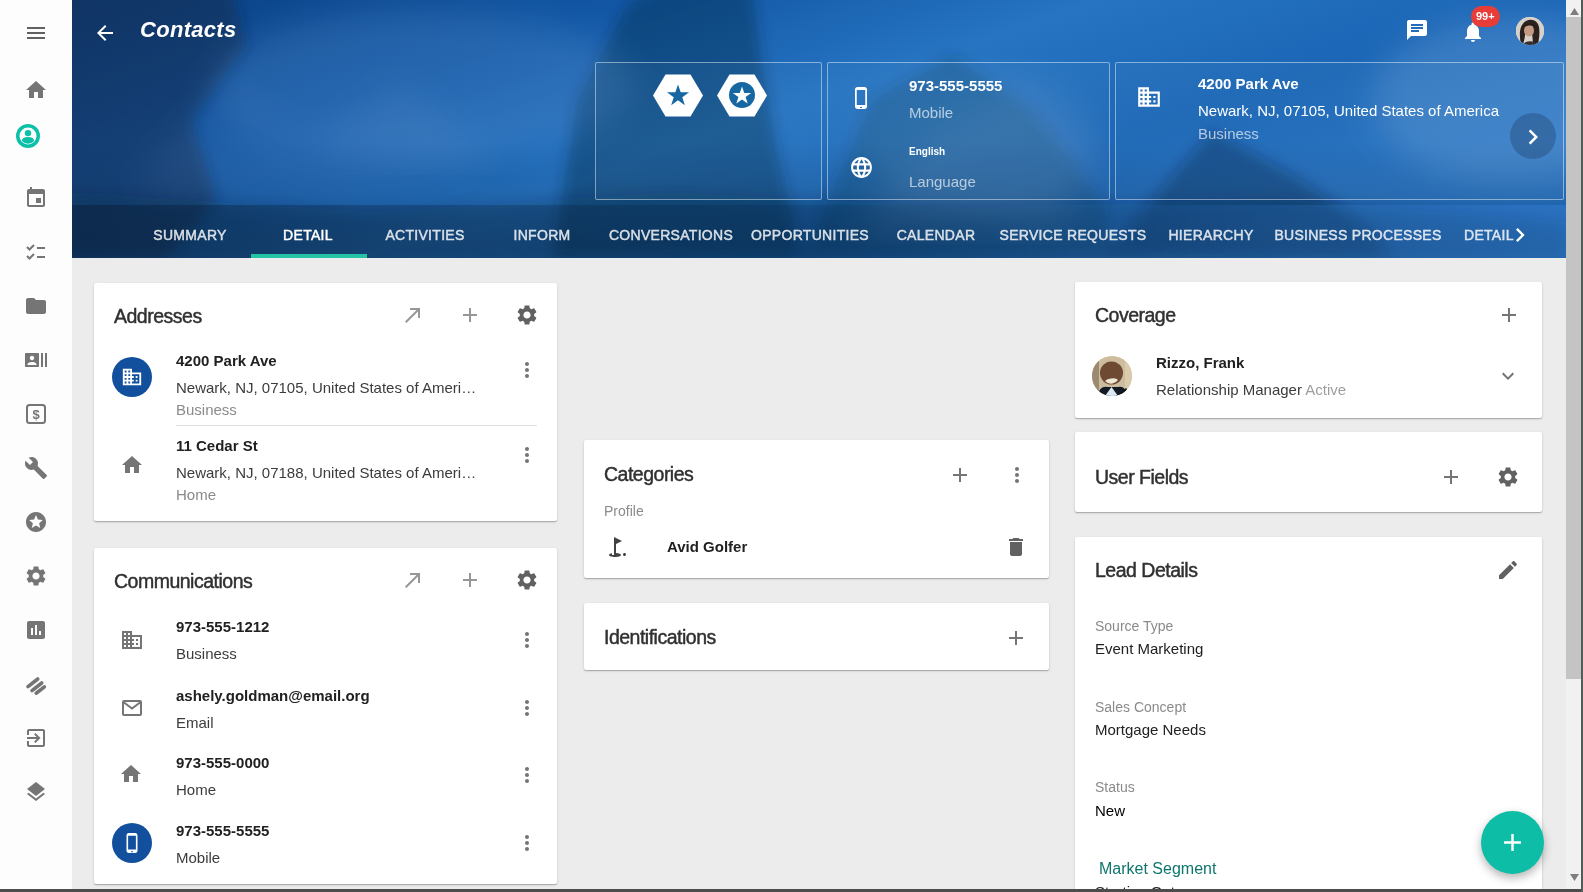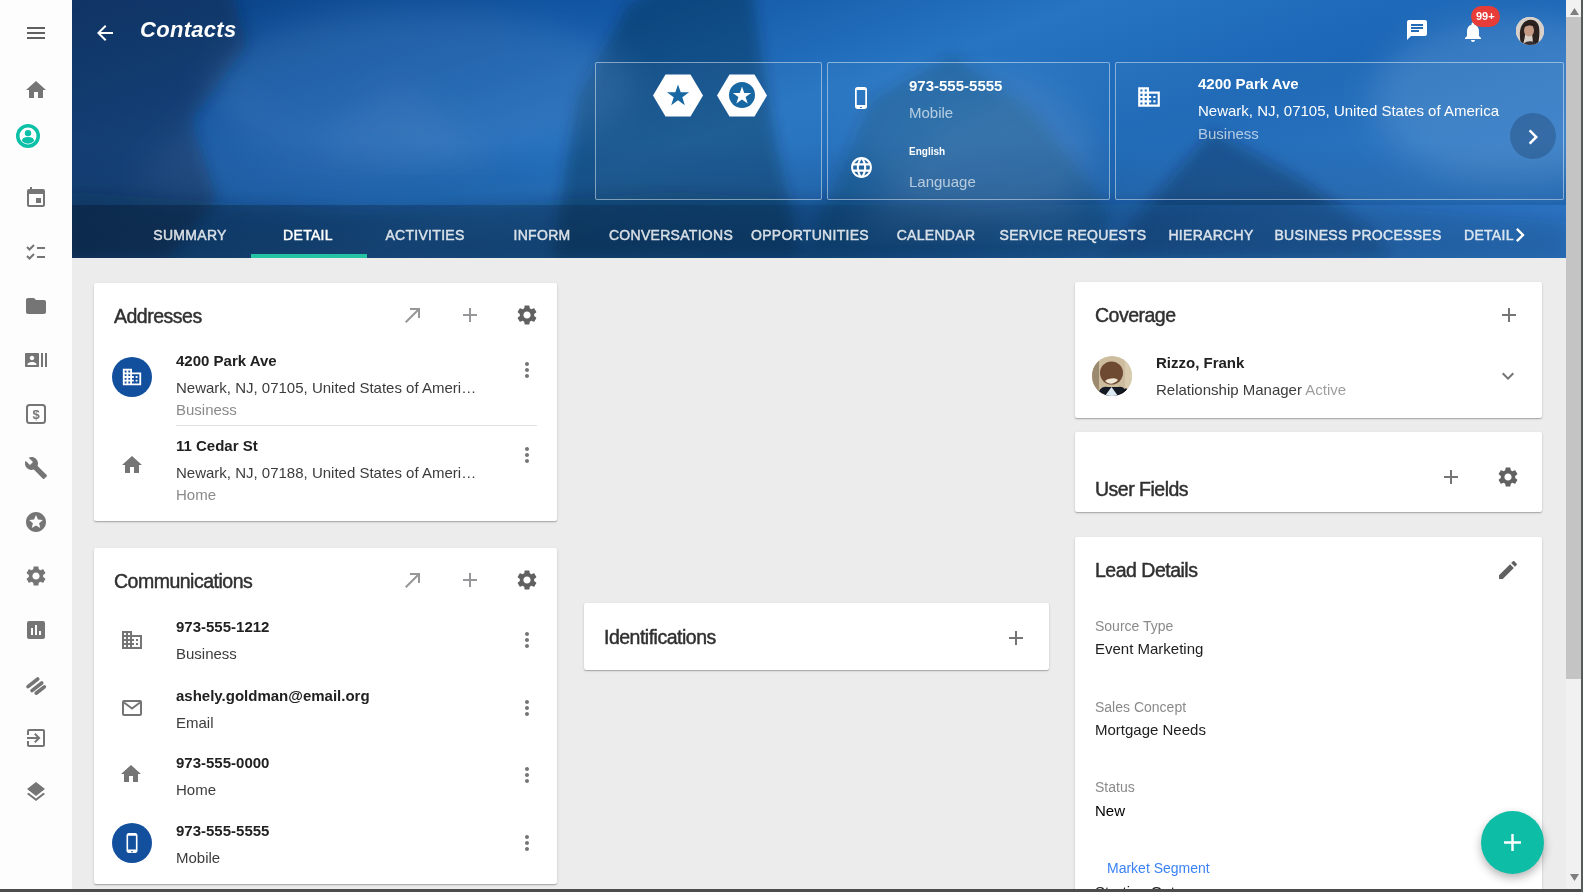--- a/index.html
+++ b/index.html
@@ -300,20 +300,37 @@
         </svg>
       </div>
     <div class="abs pri" style="left:82px;top:274px">973-555-5555</div>
     <div class="abs sec" style="left:82px;top:301px">Mobile</div>
     <div class="ic24" style="left:421px;top:283px"><svg viewBox="0 0 24 24">
           <path fill="#757575" d="M12 8c1.1 0 2-.9 2-2s-.9-2-2-2-2 .9-2 2 .9 2 2 2zm0 2c-1.1 0-2 .9-2 2s.9 2 2 2 2-.9 2-2-.9-2-2-2zm0 6c-1.1 0-2 .9-2 2s.9 2 2 2 2-.9 2-2-.9-2-2-2z"></path>
         </svg></div>
   </div>
 
 
+  <div class="card" style="left:512px;top:182px;width:465px;height:138px">
+    <div class="ctitle" style="top:23px">Categories</div>
+    <div class="ic24" style="left:364px;top:23px"><svg viewBox="0 0 24 24">
+          <path fill="#757575" d="M19 13h-6v6h-2v-6H5v-2h6V5h2v6h6v2z"></path>
+        </svg></div>
+    <div class="ic24" style="left:421px;top:23px"><svg viewBox="0 0 24 24">
+          <path fill="#757575" d="M12 8c1.1 0 2-.9 2-2s-.9-2-2-2-2 .9-2 2 .9 2 2 2zm0 2c-1.1 0-2 .9-2 2s.9 2 2 2 2-.9 2-2-.9-2-2-2zm0 6c-1.1 0-2 .9-2 2s.9 2 2 2 2-.9 2-2-.9-2-2-2z"></path>
+        </svg></div>
+    <div class="abs" style="left:20px;top:63px;font-size:14px;color:#8a8a8a">Profile</div>
+    <div class="ic24" style="left:21px;top:95px"><svg viewBox="0 0 24 24">
+          <path fill="#424242" d="M19.5 18c-.83 0-1.5.67-1.5 1.5s.67 1.5 1.5 1.5 1.5-.67 1.5-1.5-.67-1.5-1.5-1.5zM17 5.92L9 2v18H7v-1.73c-1.79.35-3 .99-3 1.73 0 1.1 2.69 2 6 2s6-.9 6-2c0-.99-2.16-1.81-5-1.97V8.98l6-3.06z"></path>
+        </svg></div>
+    <div class="abs pri" style="left:83px;top:98px">Avid Golfer</div>
+    <div class="ic24" style="left:420px;top:95px"><svg viewBox="0 0 24 24">
+          <path fill="#616161" d="M6 19c0 1.1.9 2 2 2h8c1.1 0 2-.9 2-2V7H6v12zM19 4h-3.5l-1-1h-5l-1 1H5v2h14V4z"></path>
+        </svg></div>
+  </div>
 
   <div class="card" style="left:512px;top:345px;width:465px;height:67px">
     <div class="ctitle" style="top:23px">Identifications</div>
     <div class="ic24" style="left:420px;top:23px"><svg viewBox="0 0 24 24">
           <path fill="#757575" d="M19 13h-6v6h-2v-6H5v-2h6V5h2v6h6v2z"></path>
         </svg></div>
   </div>
 
   <div class="card" style="left:1003px;top:24px;width:467px;height:136px">
     <div class="ctitle">Coverage</div>
@@ -333,41 +350,41 @@
       </svg>
     </div>
     <div class="abs pri" style="left:81px;top:72px">Rizzo, Frank</div>
     <div class="abs" style="left:81px;top:99px;font-size:15px;color:#3c3c3c;white-space:nowrap">Relationship Manager <span style="color:#9e9e9e">Active</span></div>
     <div class="ic24" style="left:421px;top:82px"><svg viewBox="0 0 24 24">
           <path fill="#757575" d="M16.59 8.59L12 13.17 7.41 8.59 6 10l6 6 6-6z"></path>
         </svg></div>
   </div>
 
   <div class="card" style="left:1003px;top:174px;width:467px;height:80px">
-    <div class="ctitle" style="top:46px">User Fields</div>
+    <div class="ctitle" style="top:34px">User Fields</div>
     <div class="ic24" style="left:364px;top:33px"><svg viewBox="0 0 24 24">
           <path fill="#757575" d="M19 13h-6v6h-2v-6H5v-2h6V5h2v6h6v2z"></path>
         </svg></div>
     <div class="ic24" style="left:421px;top:33px"><svg viewBox="0 0 24 24">
           <path fill="#616161" d="M19.14 12.94c.04-.3.06-.61.06-.94 0-.32-.02-.64-.07-.94l2.03-1.58c.18-.14.23-.41.12-.61l-1.92-3.32c-.12-.22-.37-.29-.59-.22l-2.39.96c-.5-.38-1.03-.7-1.62-.94l-.36-2.54c-.04-.24-.24-.41-.48-.41h-3.84c-.24 0-.43.17-.47.41l-.36 2.54c-.59.24-1.13.57-1.62.94l-2.39-.96c-.22-.08-.47 0-.59.22L2.74 8.87c-.12.21-.08.47.12.61l2.03 1.58c-.05.3-.09.63-.09.94s.02.64.07.94l-2.03 1.58c-.18.14-.23.41-.12.61l1.92 3.32c.12.22.37.29.59.22l2.39-.96c.5.38 1.03.7 1.62.94l.36 2.54c.05.24.24.41.48.41h3.84c.24 0 .44-.17.47-.41l.36-2.54c.59-.24 1.13-.56 1.62-.94l2.39.96c.22.08.47 0 .59-.22l1.92-3.32c.12-.22.07-.47-.12-.61l-2.01-1.58zM12 15.6c-1.98 0-3.6-1.62-3.6-3.6s1.62-3.6 3.6-3.6 3.6 1.62 3.6 3.6-1.62 3.6-3.6 3.6z"></path>
         </svg></div>
   </div>
 
   <div class="card" style="left:1003px;top:279px;width:467px;height:620px">
     <div class="ctitle">Lead Details</div>
     <div class="ic24" style="left:421px;top:21px"><svg viewBox="0 0 24 24">
           <path fill="#616161" d="M3 17.25V21h3.75L17.81 9.94l-3.75-3.75L3 17.25zM20.71 7.04c.39-.39.39-1.02 0-1.41l-2.34-2.34c-.39-.39-1.02-.39-1.41 0l-1.83 1.83 3.75 3.75 1.87-1.83z"></path>
         </svg></div>
     <div class="abs" style="left:20px;top:81px;font-size:14px;color:#8a8a8a">Source Type</div>
     <div class="abs" style="left:20px;top:103px;font-size:15px;color:#212121">Event Marketing</div>
     <div class="abs" style="left:20px;top:162px;font-size:14px;color:#8a8a8a">Sales Concept</div>
     <div class="abs" style="left:20px;top:184px;font-size:15px;color:#212121">Mortgage Needs</div>
     <div class="abs" style="left:20px;top:242px;font-size:14px;color:#8a8a8a">Status</div>
     <div class="abs" style="left:20px;top:265px;font-size:15px;color:#000000">New</div>
-    <div class="abs" style="left:32px;top:323px;font-size:14px;color:#3b82f6">Market Segment</div>
+    <div class="abs" style="left:24px;top:323px;font-size:16px;color:#0f766e">Market Segment</div>
     <div class="abs" style="left:20px;top:346px;font-size:15px;color:#212121">Starting Out</div>
   </div>
 </div>
 <div id="fab">
     <svg style="position:absolute;left:17px;top:17px" width="29" height="29" viewBox="0 0 24 24">
       <path fill="#fff" d="M19 13h-6v6h-2v-6H5v-2h6V5h2v6h6v2z"></path>
     </svg>
   </div>
 <div id="scrollbar">
   <div id="sthumb"></div>

